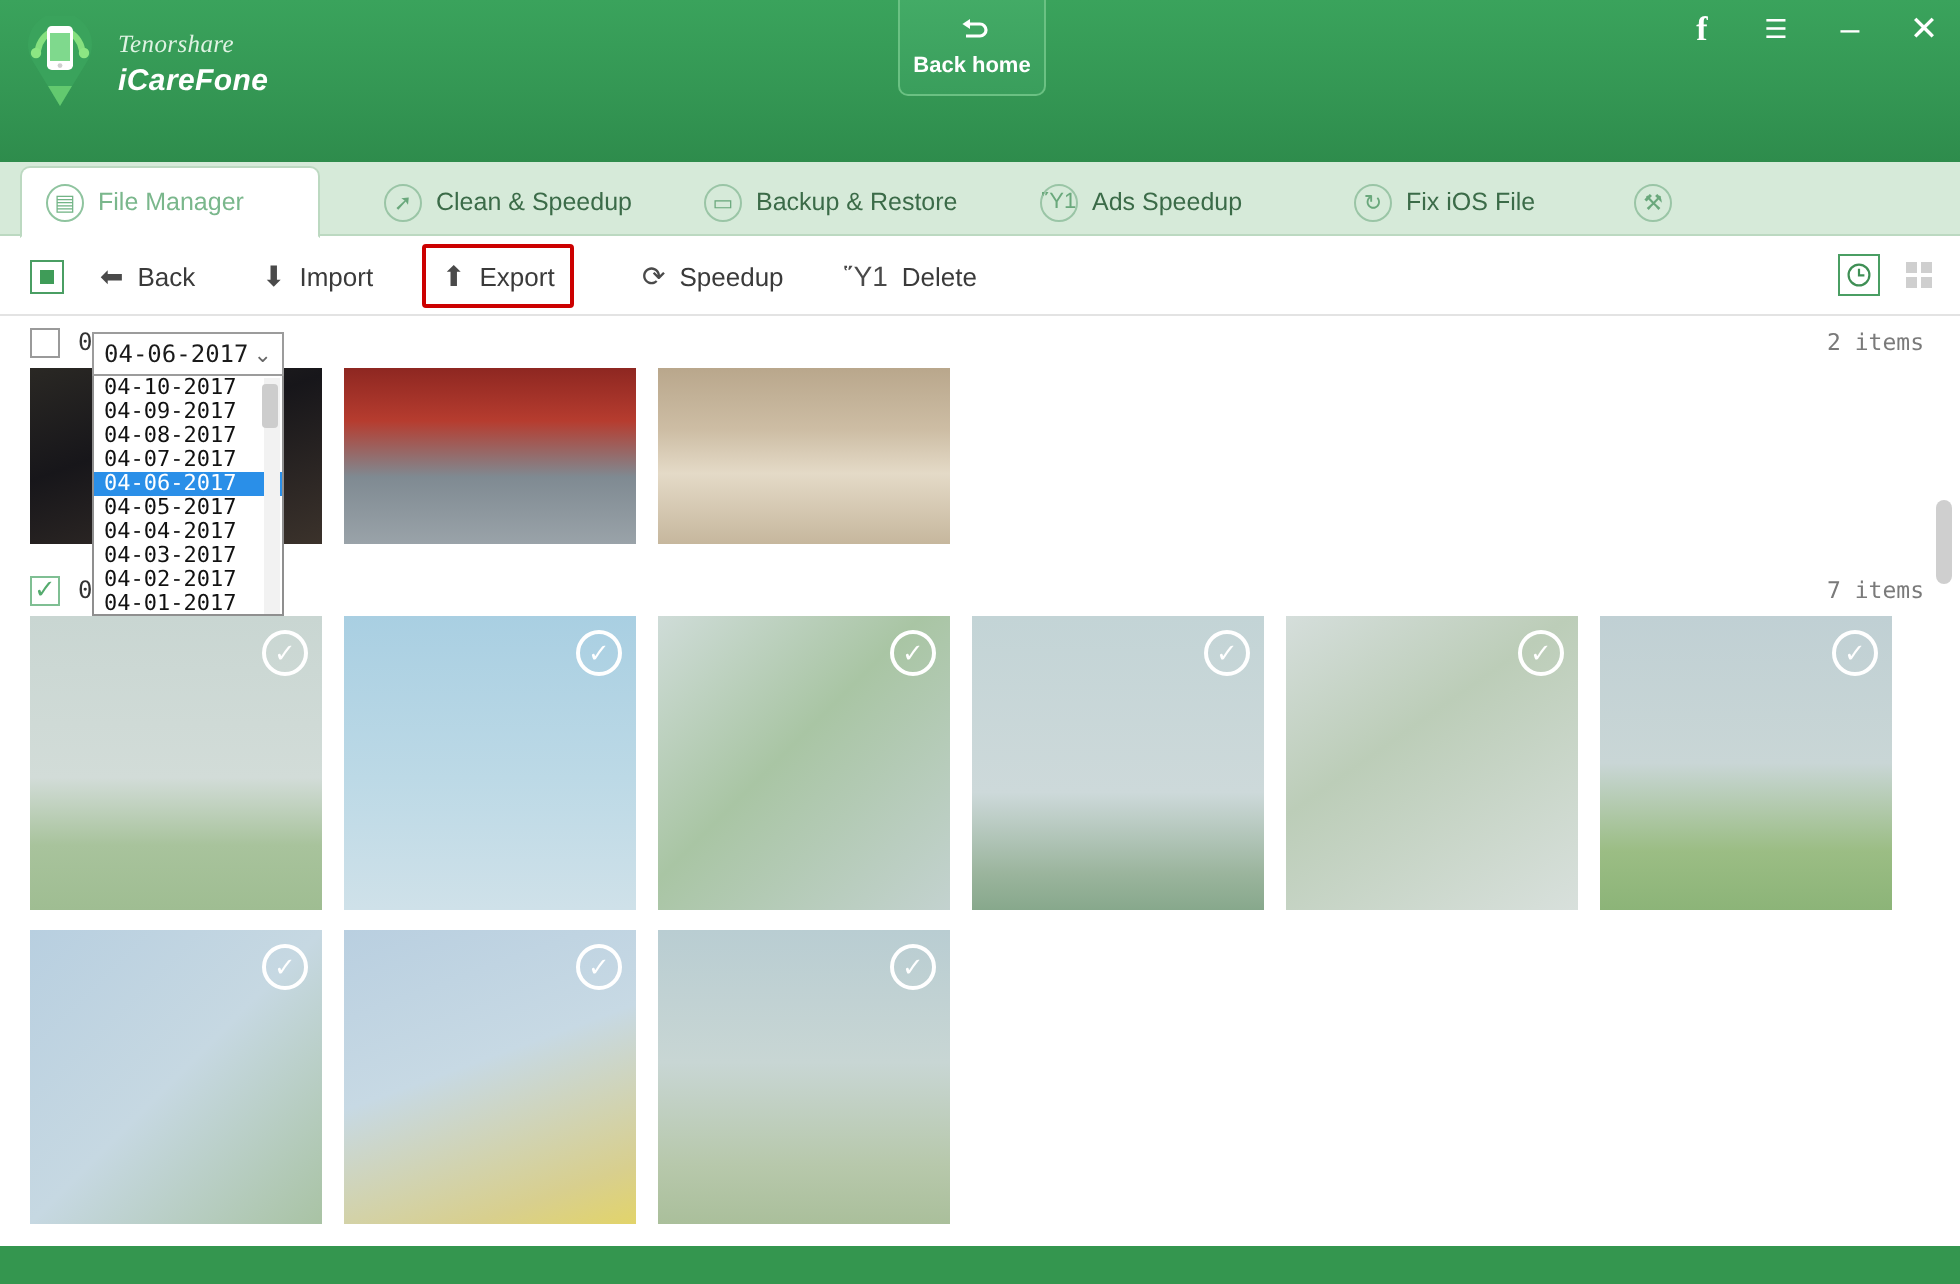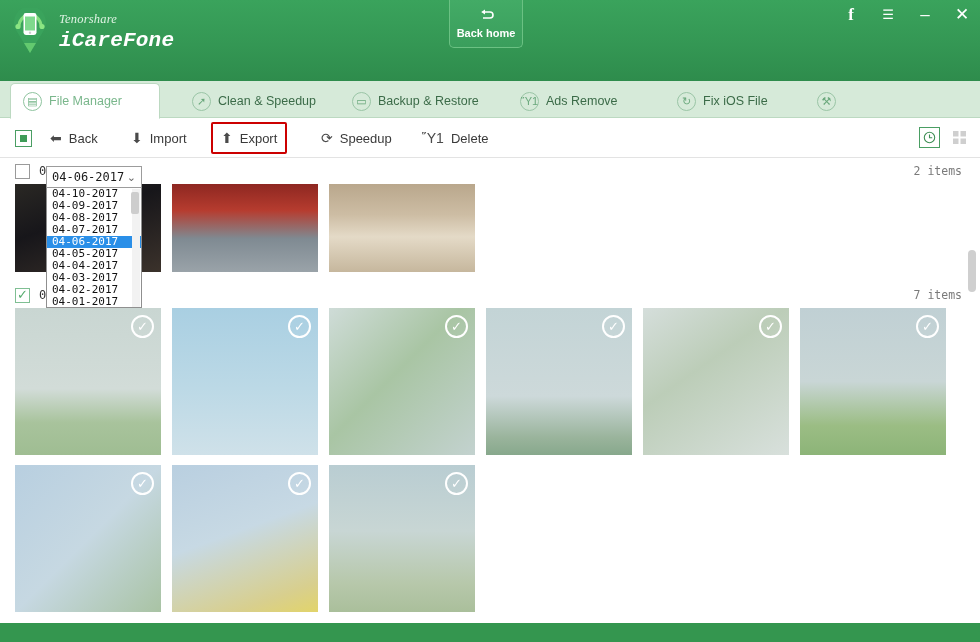--- a/index.html
+++ b/index.html
@@ -25,22 +25,22 @@
     position: absolute; left: 10px; top: 8px;
     display: flex; align-items: center; gap: 9px;
   }
   .logo-wrap { width: 40px; height: 46px; position: relative; }
   .brand-text { display: flex; flex-direction: column; line-height: 1; padding-top: 2px;}
   .brand-sub {
     color: #dff3e3; font-size: 12.5px; font-style: italic;
     font-family: "Liberation Serif", serif; letter-spacing: .2px;
   }
   .brand-main {
-    color: #ffffff; font-size: 21px; font-style: italic; font-weight: bold;
-    font-family: Liberation Mono, monospace; margin-top: 4px; letter-spacing: .2px;
+    color: #ffffff; font-size: 15px; font-style: italic; font-weight: bold;
+    font-family: Liberation Sans, sans-serif; margin-top: 4px; letter-spacing: .2px;
   }
 
   .backhome {
     position: absolute; left: 449px; top: 0px; width: 74px; height: 48px;
     background: linear-gradient(180deg,#43ab66 0%, #3a9e5c 100%);
     border: 1px solid #6bc183; border-top: none;
     border-radius: 0 0 5px 5px;
     display: flex; flex-direction: column; align-items: center; justify-content: center;
     cursor: pointer;
   }
@@ -256,21 +256,21 @@
       <div class="tab" style="left: 180px; width: 160px;">
         <span class="tab-ico">➚</span>
         <span>Clean &amp; Speedup</span>
       </div>
       <div class="tab" style="left: 340px; width: 165px;">
         <span class="tab-ico">▭</span>
         <span>Backup &amp; Restore</span>
       </div>
       <div class="tab" style="left: 508px; width: 130px;">
         <span class="tab-ico">Ὕ1</span>
-        <span>Ads Remove</span>
+        <span>Ads Speedup</span>
       </div>
       <div class="tab" style="left: 665px; width: 130px;">
         <span class="tab-ico">↻</span>
         <span>Fix iOS File</span>
       </div>
       <div class="tab" style="left: 805px; width: 175px;">
         <span class="tab-ico">⚒</span>
       </div>
     </div>
 

